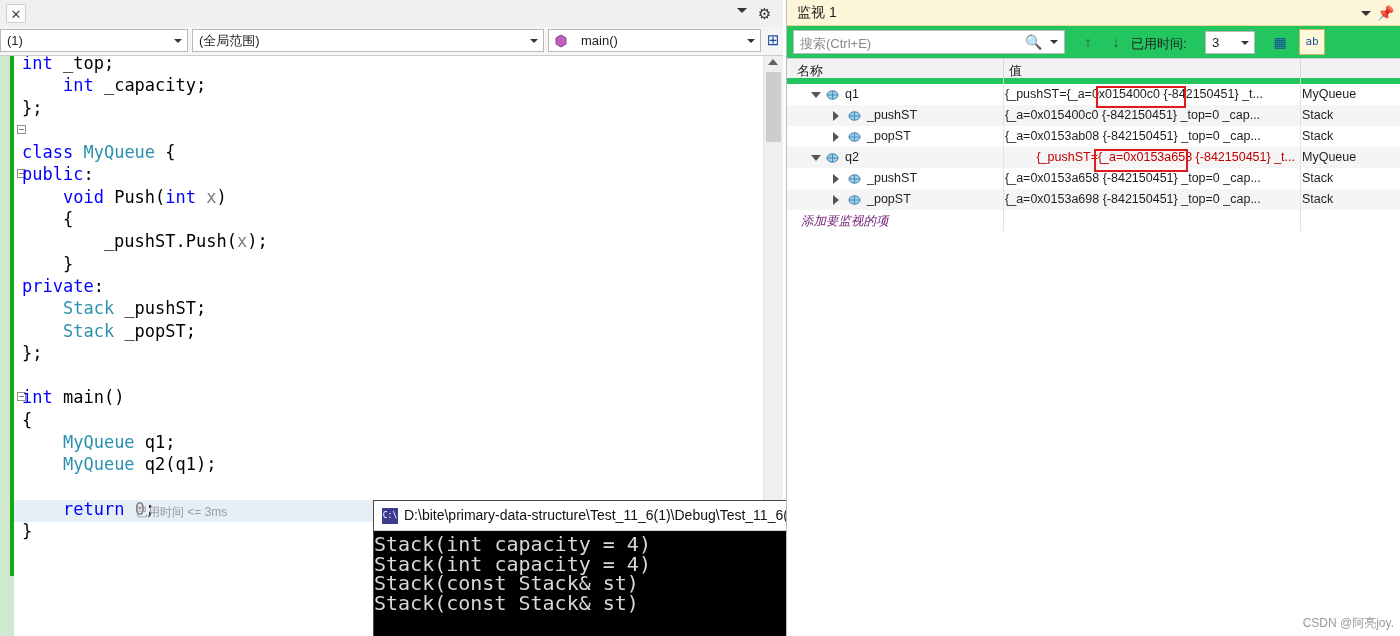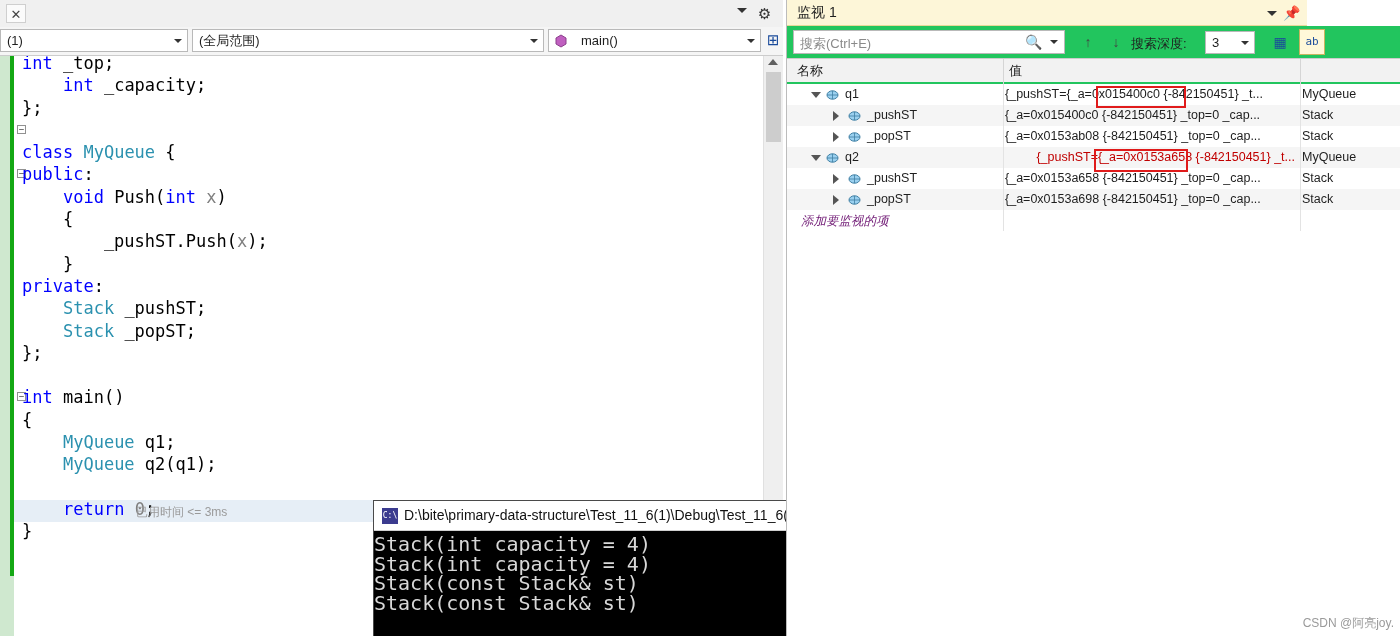--- a/index.html
+++ b/index.html
@@ -254,21 +254,21 @@
     position: absolute;
     left: 786px; top: 0;
     width: 614px; height: 636px;
     background: #ffffff;
     border-left: 1px solid #bcbcbc;
     box-sizing: border-box;
   }
   #watch-header {
     position: absolute;
     left: 0; top: 0;
-    width: 520px; height: 26px;
+    width: 614px; height: 26px;
     background: #fdf6d8;
     border-bottom: 1px solid #e7d99a;
     box-sizing: border-box;
   }
   #watch-title {
     position: absolute;
     left: 10px; top: 4px;
     font-size: 14px;
     color: #1e1e1e;
   }
@@ -390,21 +390,21 @@
     line-height: 24px;
     font-family: "DejaVu Sans Mono", monospace;
   }
 
   
   #grid-header {
     position: absolute;
     left: 0; top: 59px;
     width: 614px; height: 25px;
     background: #f2f2f2;
-    border-bottom: 2px solid #22c55e;
+    border-bottom: 6px solid #22c55e;
     box-sizing: border-box;
   }
   .grid-col-head {
     position: absolute;
     top: 3px;
     font-size: 13px;
     color: #1e1e1e;
   }
   .grid-col-sep {
     position: absolute;
@@ -580,21 +580,21 @@
   </div>
 
   <div id="watch-toolbar">
     <div id="search-box">
       <div id="search-input-text">搜索(Ctrl+E)</div>
       <div id="search-icon">🔍</div>
       <div id="search-dropdown-arrow"></div>
     </div>
     <div class="nav-arrow-btn" id="search-prev">↑</div>
     <div class="nav-arrow-btn" id="search-next">↓</div>
-    <div id="depth-label">搜索深度:</div>
+    <div id="depth-label">已用时间:</div>
     <div id="depth-combo">
       <div id="depth-value">3</div>
       <div id="depth-arrow"></div>
     </div>
     <div id="btn-columns">▦</div>
     <div id="btn-hex">ab</div>
   </div>
 
   <div id="grid-header">
     <div class="grid-col-head" style="left:10px;">名称</div>

